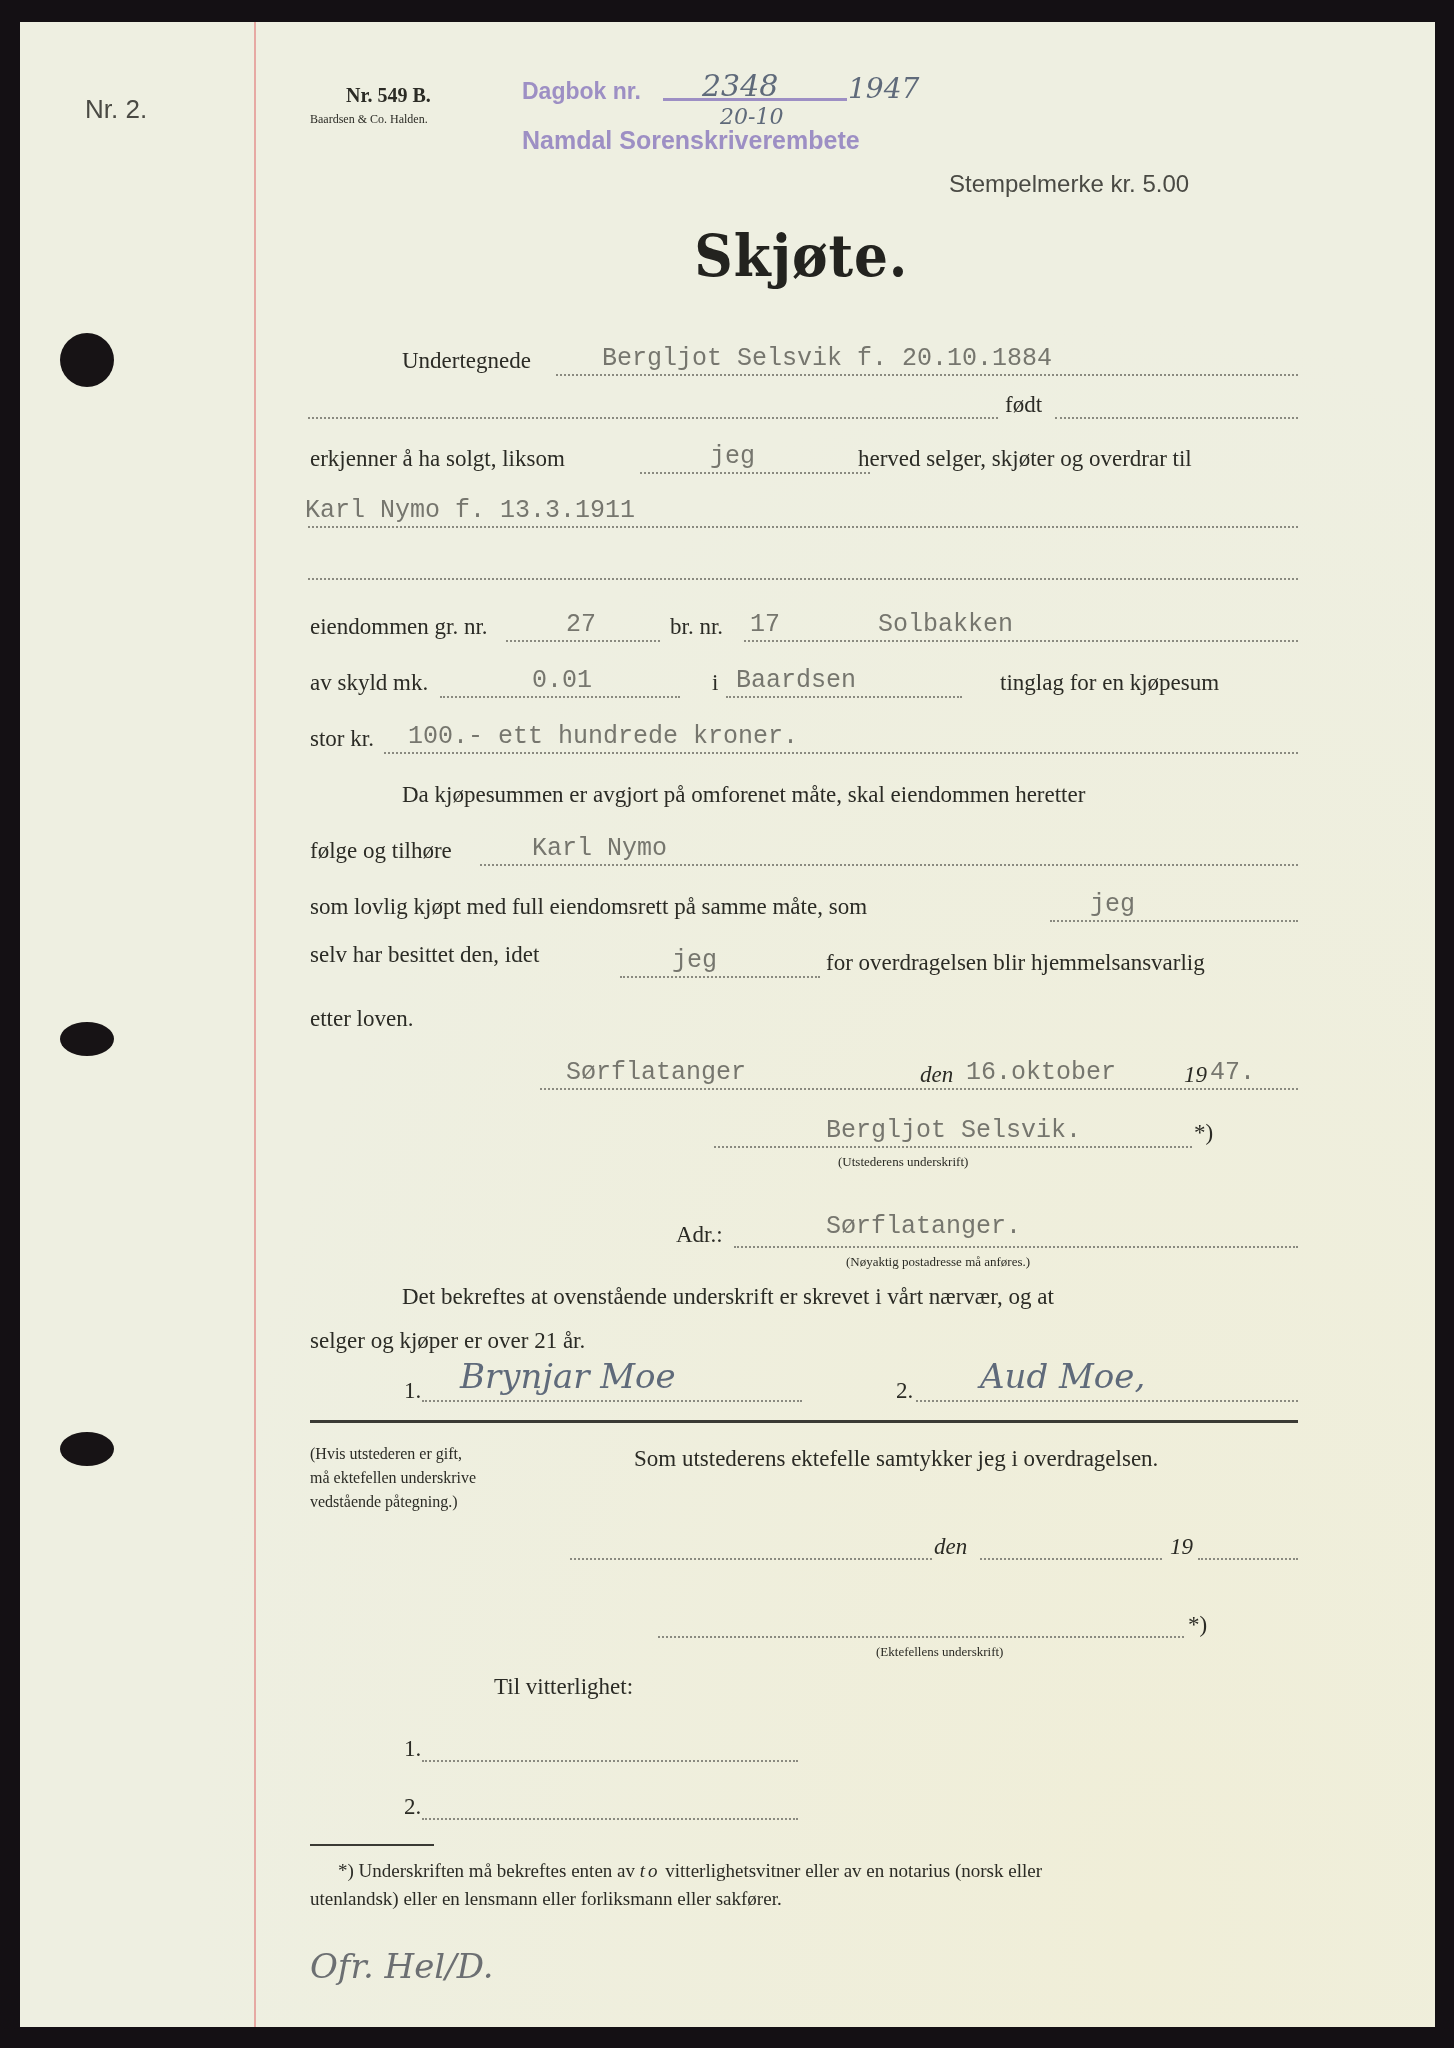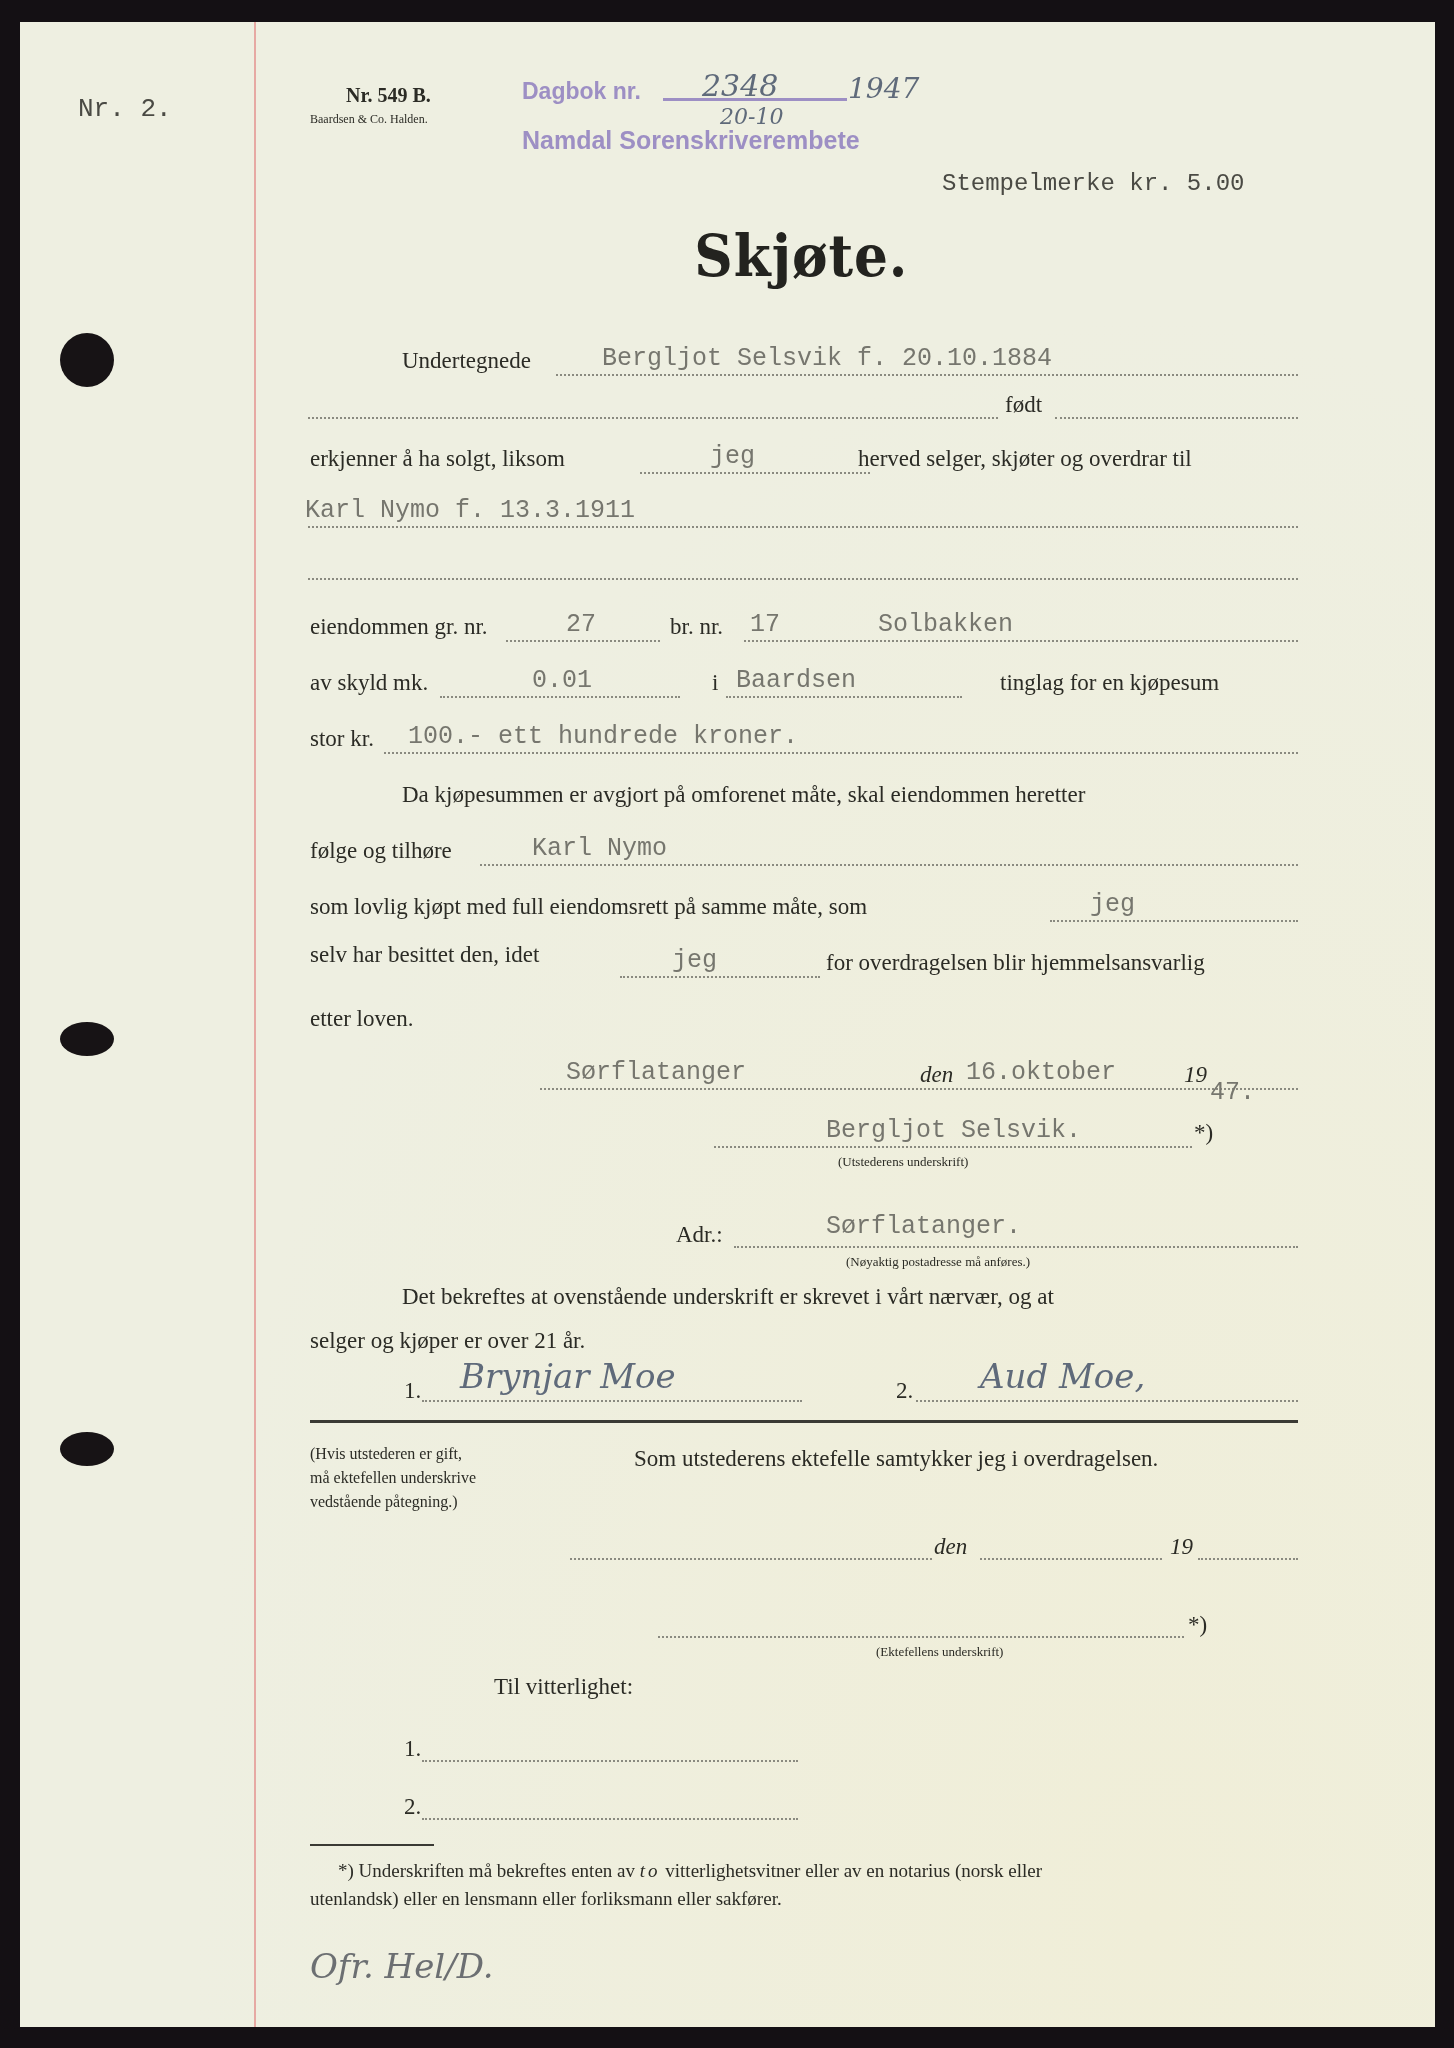--- a/index.html
+++ b/index.html
@@ -20,21 +20,21 @@
   }
   .hole {
     position: absolute; width: 54px; height: 54px; border-radius: 50%;
     background: #171315;
   }
   .hole.oval { height: 34px; }
   .abs { position: absolute; white-space: nowrap; }
   .print { color: #2b2b25; font-size: 23px; font-family: "Liberation Serif", serif; }
   .small { font-size: 15px; color: #2b2b25; font-family: "Liberation Serif", serif; }
   .typed { color: #76766e; font-family: "Liberation Mono", "DejaVu Sans Mono", monospace; font-size: 25px; }
-  .typed-dark { color: #4a4a44; font-family: Liberation Mono, monospace; font-size: 24px; }
+  .typed-dark { color: #4a4a44; font-family: Liberation Sans, sans-serif; font-size: 24px; margin-left: 7px; }
   .stamp { color: #9d8fc4; font-family: "Liberation Sans", "DejaVu Sans", sans-serif; font-weight: bold; }
   .hand { color: #5f6a7a; font-family: "DejaVu Serif", serif; font-style: italic; }
   .dots { position: absolute; height: 0; border-bottom: 2px dotted #8a8a80; }
   .rule { position: absolute; height: 3px; background: #3a3a34; }
   .title {
     font-family: "DejaVu Serif", serif; font-weight: bold; font-size: 58px;
     color: #23231f; letter-spacing: 1px; transform: scaleX(0.92);
   }
   .italic { font-style: italic; }
 </style>
@@ -114,21 +114,21 @@
   <div class="abs typed" style="left:652px; top:924px;">jeg</div>
   <div class="abs print" style="left:806px; top:928px;">for overdragelsen blir hjemmelsansvarlig</div>
 
   <div class="abs print" style="left:290px; top:984px;">etter loven.</div>
 
   <div class="dots" style="left:520px; top:1066px; width:758px;"></div>
   <div class="abs typed" style="left:546px; top:1036px;">Sørflatanger</div>
   <div class="abs print italic" style="left:900px; top:1040px;">den</div>
   <div class="abs typed" style="left:946px; top:1036px;">16.oktober</div>
   <div class="abs print italic" style="left:1164px; top:1040px;">19</div>
-  <div class="abs typed" style="left:1190px; top:1036px;margin-top:20px;">47.</div>
+  <div class="abs typed" style="left:1190px; top:1036px;">47.</div>
 
   <div class="dots" style="left:694px; top:1124px; width:478px;"></div>
   <div class="abs typed" style="left:806px; top:1094px;">Bergljot Selsvik.</div>
   <div class="abs print" style="left:1174px; top:1098px;">*)</div>
   <div class="abs small" style="left:818px; top:1132px; font-size:13px;">(Utstederens underskrift)</div>
 
   <div class="abs print" style="left:656px; top:1200px;">Adr.:</div>
   <div class="dots" style="left:714px; top:1224px; width:564px;"></div>
   <div class="abs typed" style="left:806px; top:1190px;">Sørflatanger.</div>
   <div class="abs small" style="left:826px; top:1232px; font-size:13px;">(Nøyaktig postadresse må anføres.)</div>

